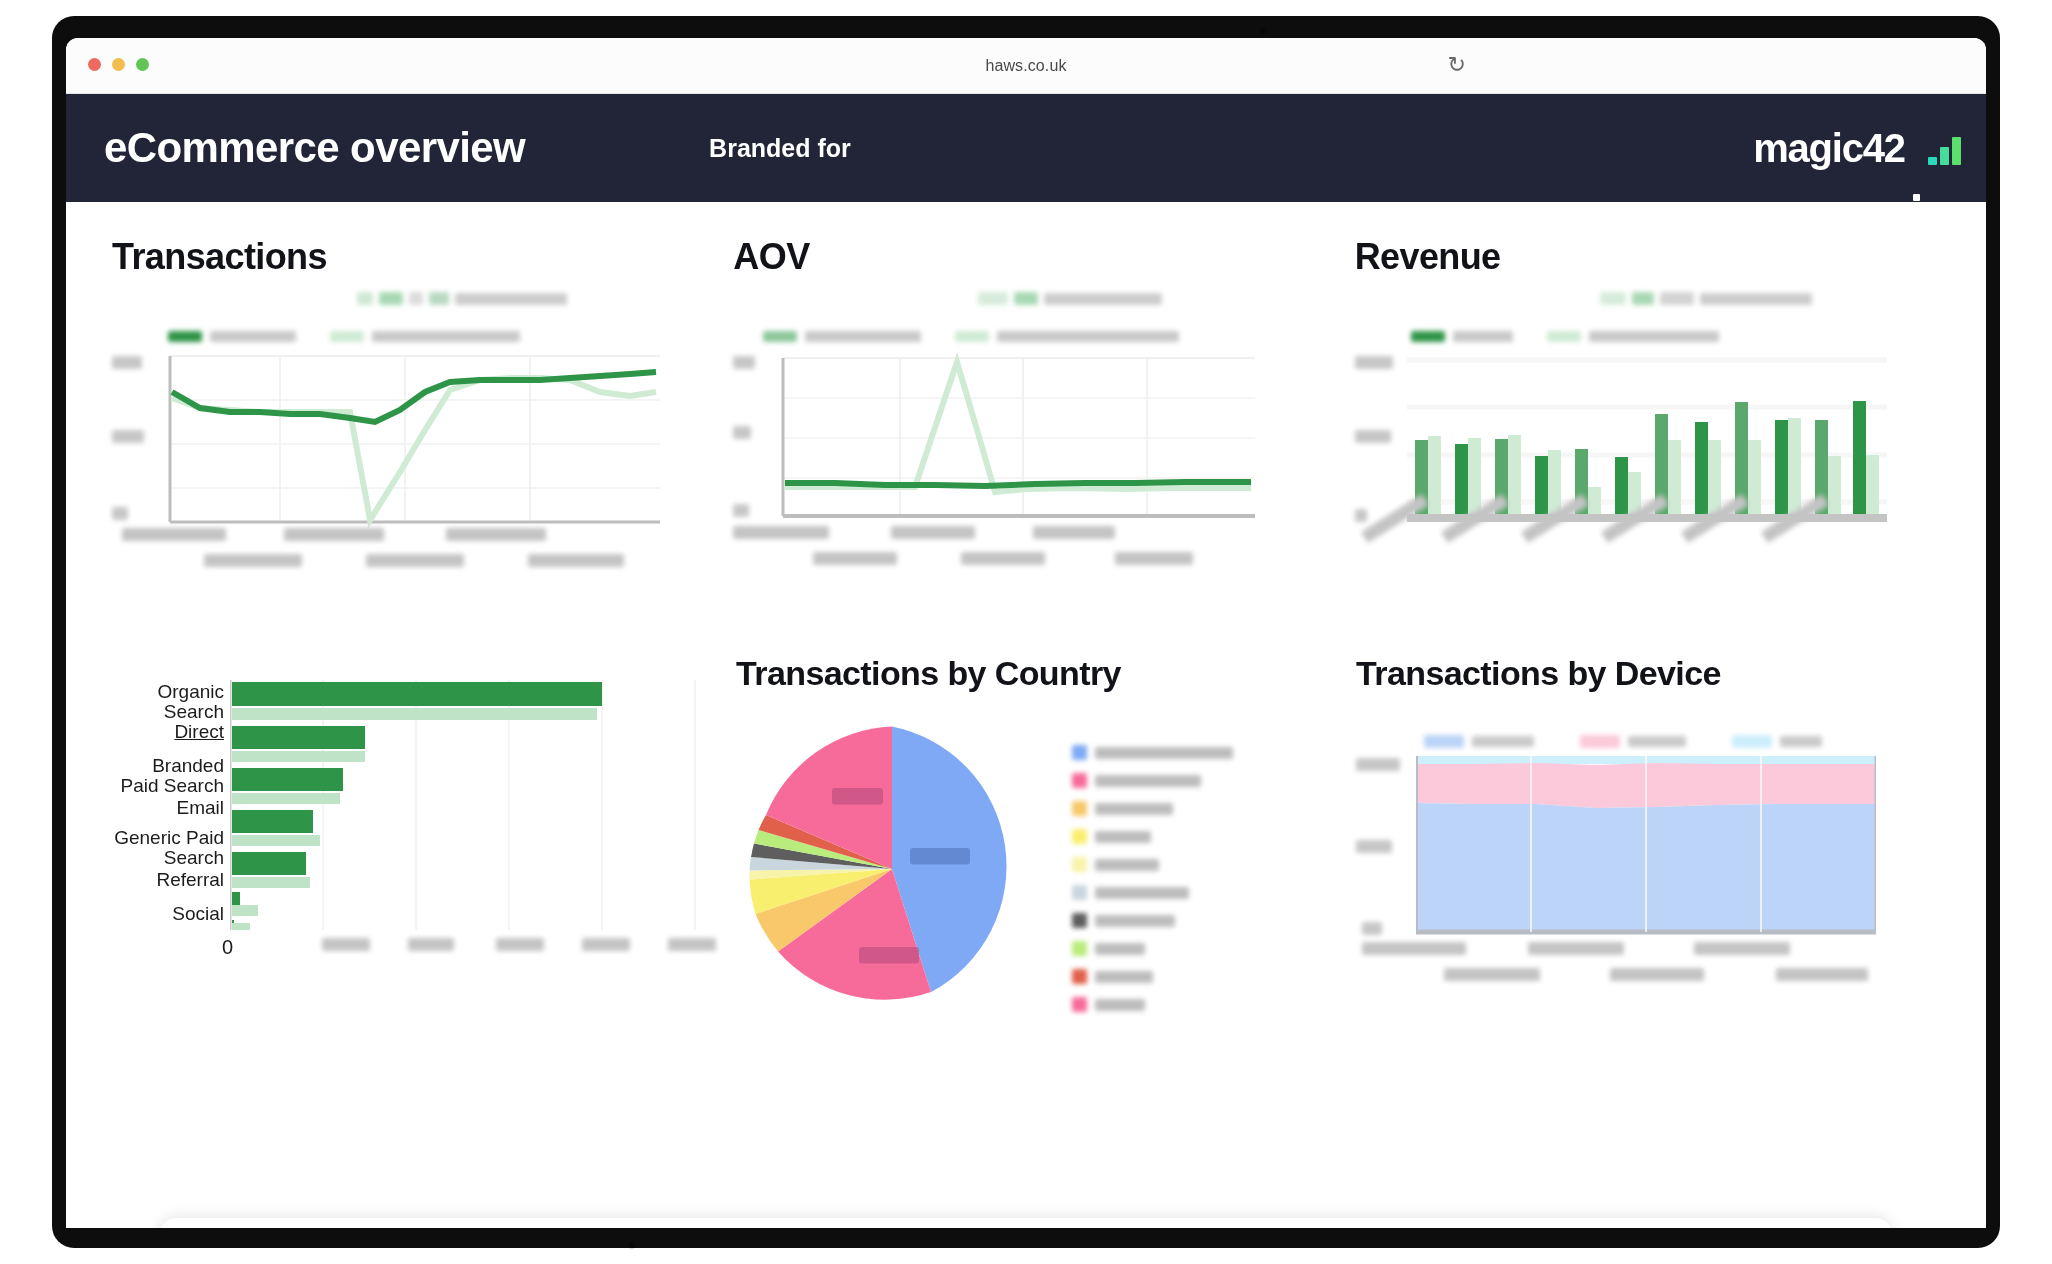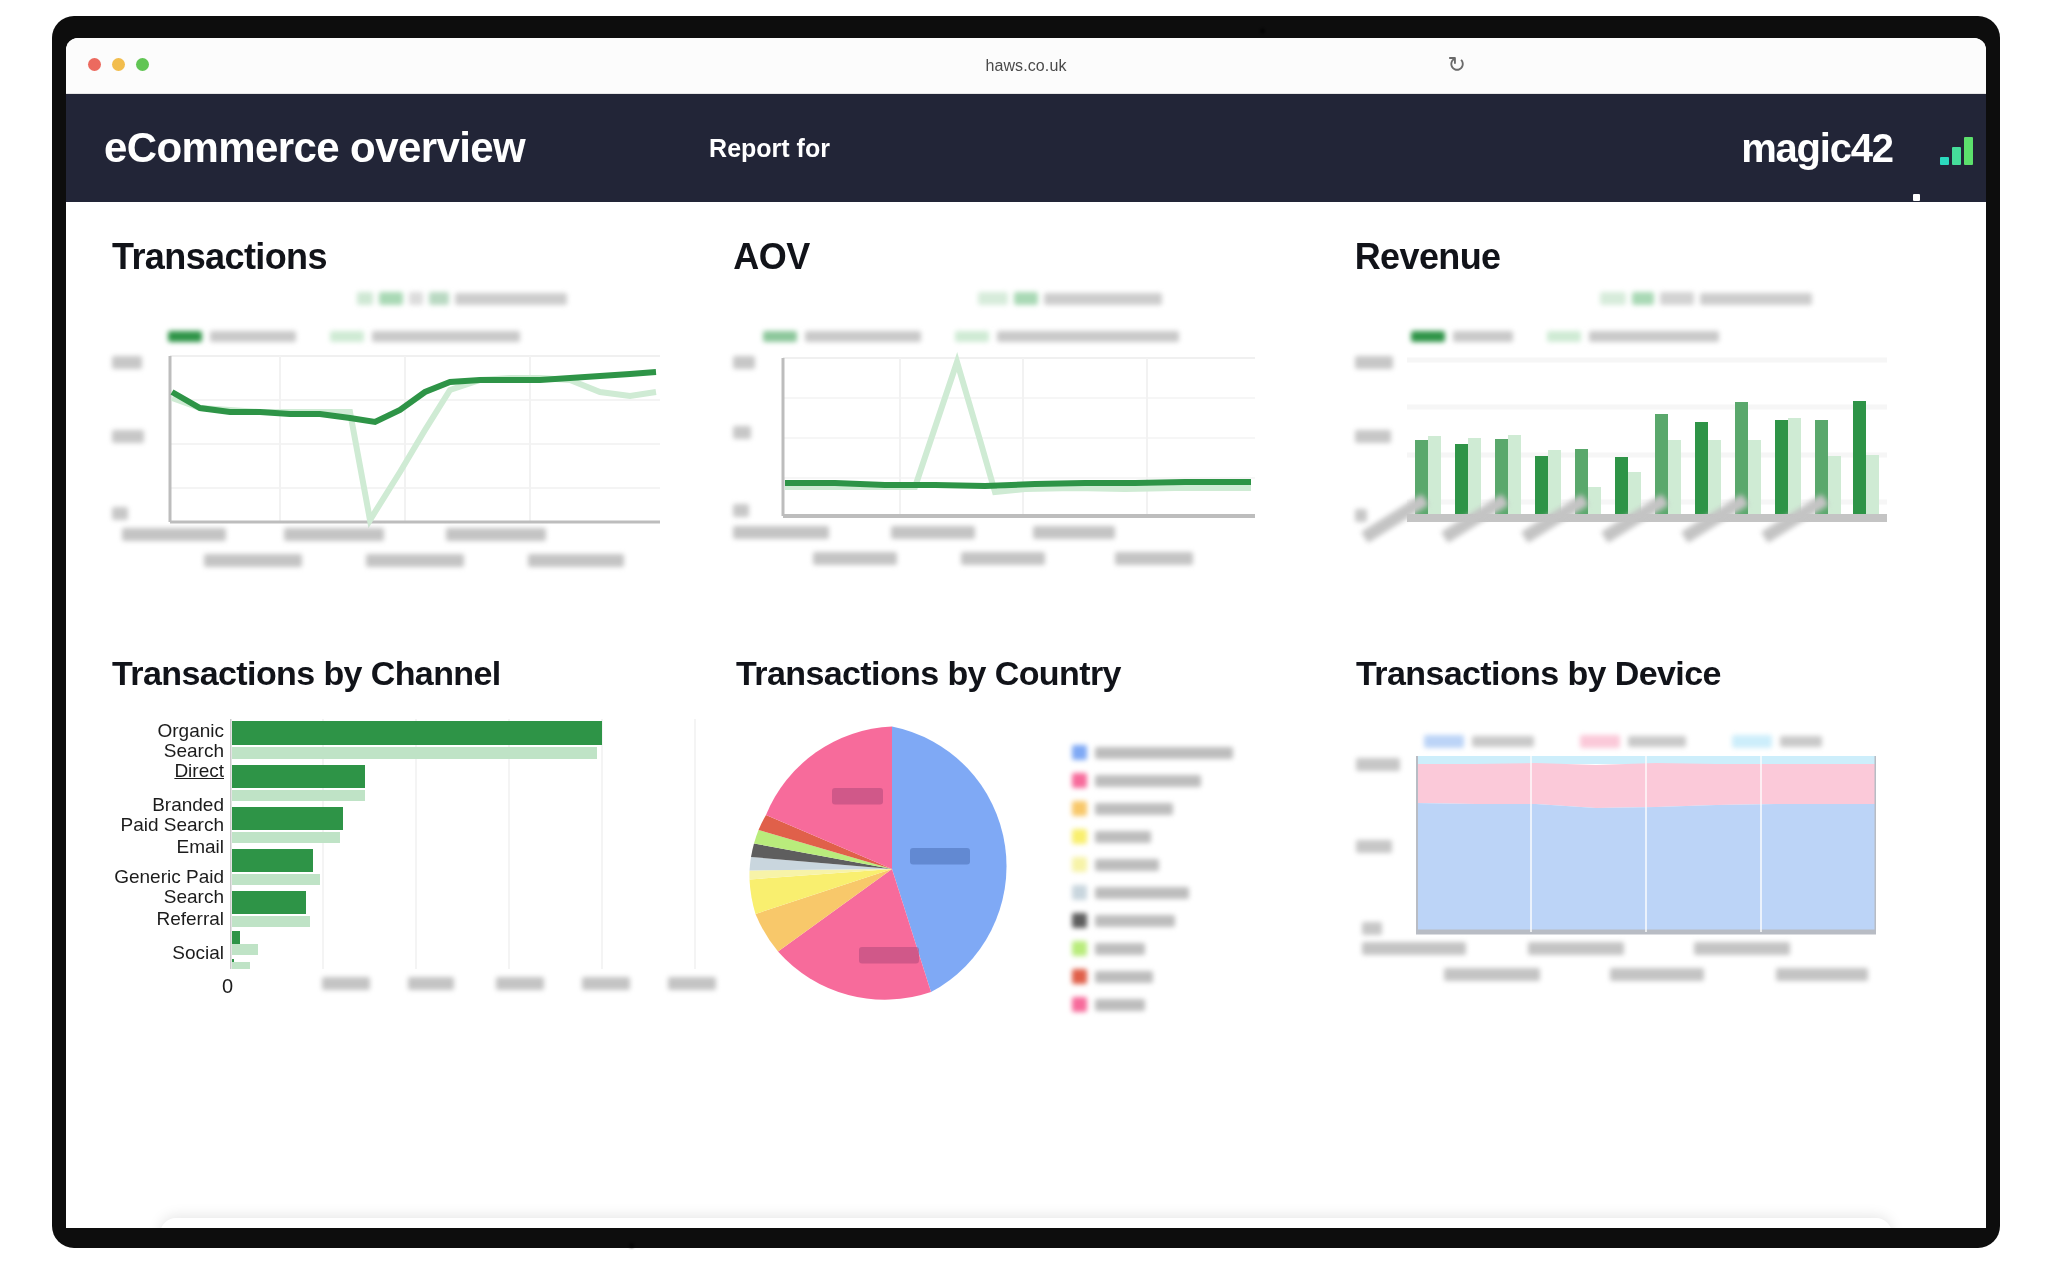--- a/index.html
+++ b/index.html
@@ -102,21 +102,21 @@
     position: absolute; right: 34px; top: 50%;
     width: 0; height: 0; margin-top: -3px;
     border-left: 7px solid transparent;
     border-right: 7px solid transparent;
     border-top: 8px solid #2a2a2a;
   }
   .logo {
     position: absolute; right: 0; top: 0;
     height: 108px; width: 258px;
     display: flex; align-items: center; justify-content: center;
-    gap: 20px;
+    gap: 8px;
   }
   .logo-text {
     font-size: 40px; font-weight: 700; color: #ffffff;
     letter-spacing: -1.2px;
   }
   .logo-bars { display: flex; align-items: flex-end; gap: 3px; height: 34px; }
   .lb { width: 9px; border-radius: 1px; }
   .lb.d1 { height: 8px;  background: #2bd9bd; }
   .lb.d2 { height: 18px; background: #45dd9a; }
   .lb.d3 { height: 28px; background: #5ce06c; }
@@ -185,21 +185,21 @@
         <span class="light red"></span>
         <span class="light amber"></span>
         <span class="light green"></span>
       </div>
       <div class="url">haws.co.uk</div>
       <div class="reload">↻</div>
     </div>
 
     <div class="appbar">
       <div class="app-title">eCommerce overview</div>
-      <div class="report-for">Report for</div>
+      <div class="report-for">Branded for</div>
       <div class="logo">
         <span class="logo-text">magic42</span>
         <span class="logo-dot"></span>
         <span class="logo-bars">
           <i class="lb d1"></i>
             <i class="lb d2"></i>
             <i class="lb d3"></i>
         </span>
       </div>
     </div>
@@ -363,21 +363,20 @@
             <span class="xaxis-lab blur-s" style="left:246px;top:180px;width:72px;transform:rotate(-32deg);transform-origin:left top;"></span>
             <span class="xaxis-lab blur-s" style="left:326px;top:180px;width:72px;transform:rotate(-32deg);transform-origin:left top;"></span>
             <span class="xaxis-lab blur-s" style="left:406px;top:180px;width:72px;transform:rotate(-32deg);transform-origin:left top;"></span>
           </div>
         </div>
       </div>
 
       <div class="row" style="margin-top:78px">
 
         <div class="cell">
-          <div class="card-title sm">Transactions by Channel</div>
 
           <div class="plot" style="height:276px;margin-top:26px;">
             <div style="position:absolute;left:0;top:0;width:112px;text-align:right;font-size:19px;color:#1c1c1c;line-height:1.05;">
               <div style="height:42px;padding-top:2px;"><span>Organic Search</span></div>
               <div style="height:34px;text-decoration:underline;"><span>Direct</span></div>
               <div style="height:42px;"><span>Branded Paid Search</span></div>
               <div style="height:30px;"><span>Email</span></div>
               <div style="height:42px;"><span>Generic Paid Search</span></div>
               <div style="height:34px;"><span>Referral</span></div>
               <div style="height:34px;"><span>Social</span></div>

